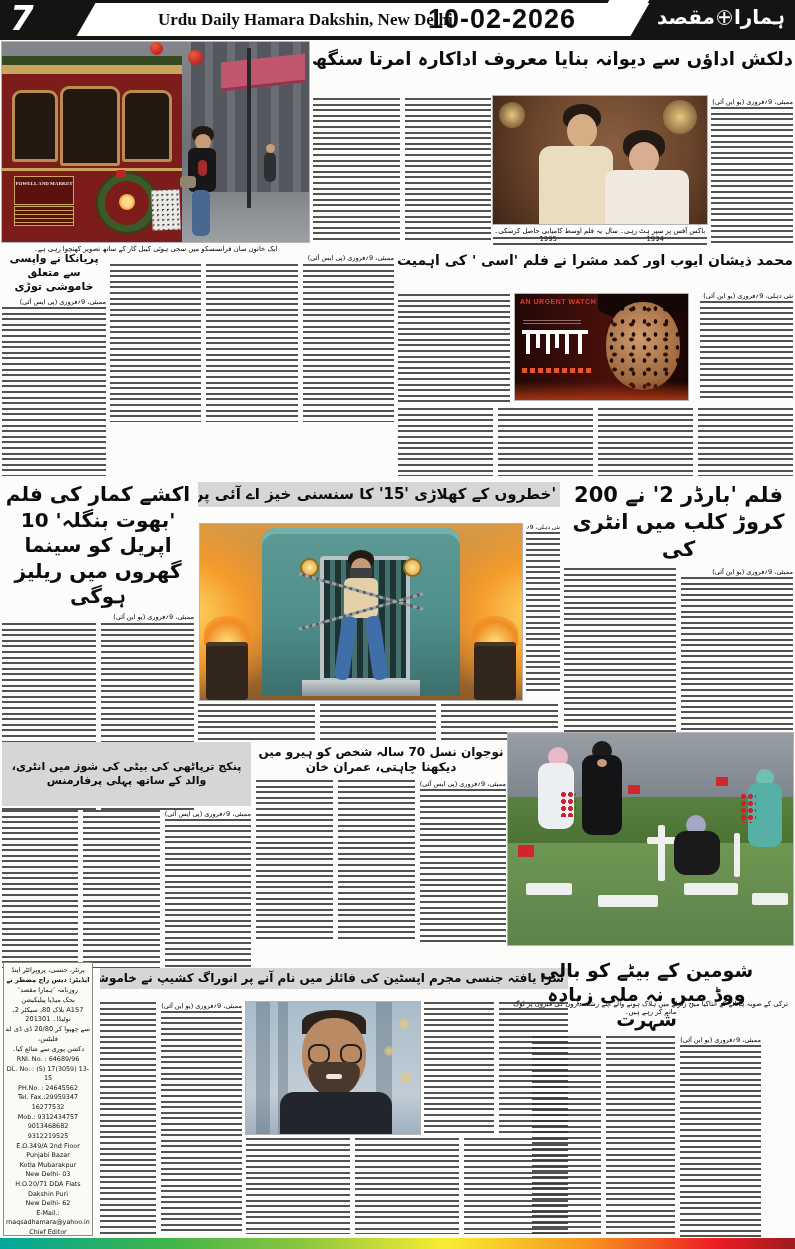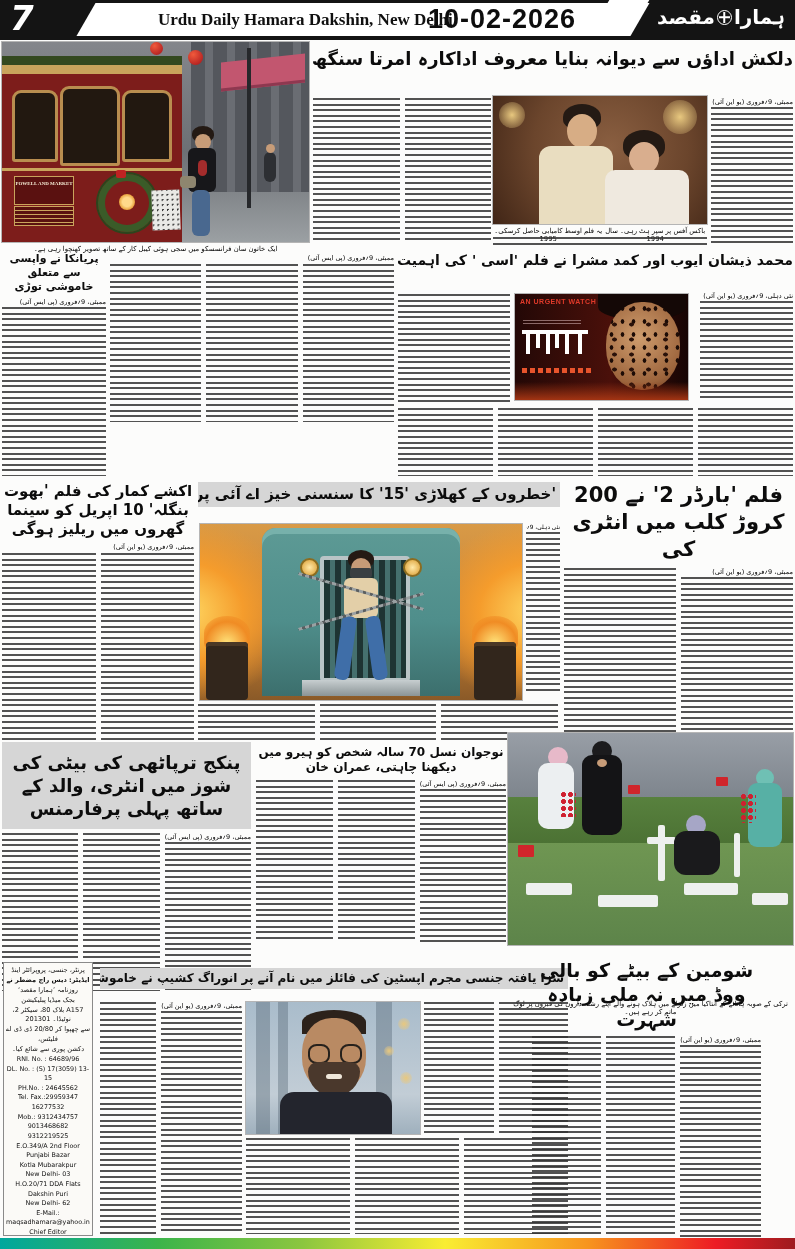--- a/index.html
+++ b/index.html
@@ -237,21 +237,21 @@
       <div class="col">
           <div class="fill"></div>
         </div>
       <div class="col">
           <div class="fill"></div>
         </div>
     </div>
   </div>
 
   <div class="abs" style="left:2px;top:482px;width:192px;height:260px">
-    <div class="hl" style="font-size:15px">اکشے کمار کی فلم 'بھوت بنگلہ' 10 اپریل کو سینما گھروں میں ریلیز ہوگی</div>
+    <div class="hl" style="font-size:20px">اکشے کمار کی فلم 'بھوت بنگلہ' 10 اپریل کو سینما گھروں میں ریلیز ہوگی</div>
     <div class="dl" style="margin-top:3px">ممبئی، 9؍فروری (یو این آئی)</div>
     <div class="cols" style="height:190px;margin-top:2px">
       <div class="col">
           <div class="fill"></div>
         </div>
       <div class="col">
           <div class="fill"></div>
         </div>
     </div>
   </div>
@@ -305,21 +305,21 @@
         <div class="dl">ممبئی، 9؍فروری (یو این آئی)</div>
         <div class="fill"></div>
       </div>
       <div class="col">
           <div class="fill"></div>
         </div>
     </div>
   </div>
 
   <div class="abs" style="left:2px;top:742px;width:249px;height:216px">
-    <div class="hl grayband" style="font-size:18px;padding:9px 4px">پنکج ترپاٹھی کی بیٹی کی شوز میں انٹری، والد کے ساتھ پہلی پرفارمنس</div>
+    <div class="hl grayband" style="font-size:11px;padding:18px 4px">پنکج ترپاٹھی کی بیٹی کی شوز میں انٹری، والد کے ساتھ پہلی پرفارمنس</div>
     <div class="cols" style="height:158px;margin-top:4px">
       <div class="col">
         <div class="dl">ممبئی، 9؍فروری (پی ایس آئی)</div>
         <div class="fill"></div>
       </div>
       <div class="col">
           <div class="fill"></div>
         </div>
       <div class="col">
           <div class="fill"></div>

